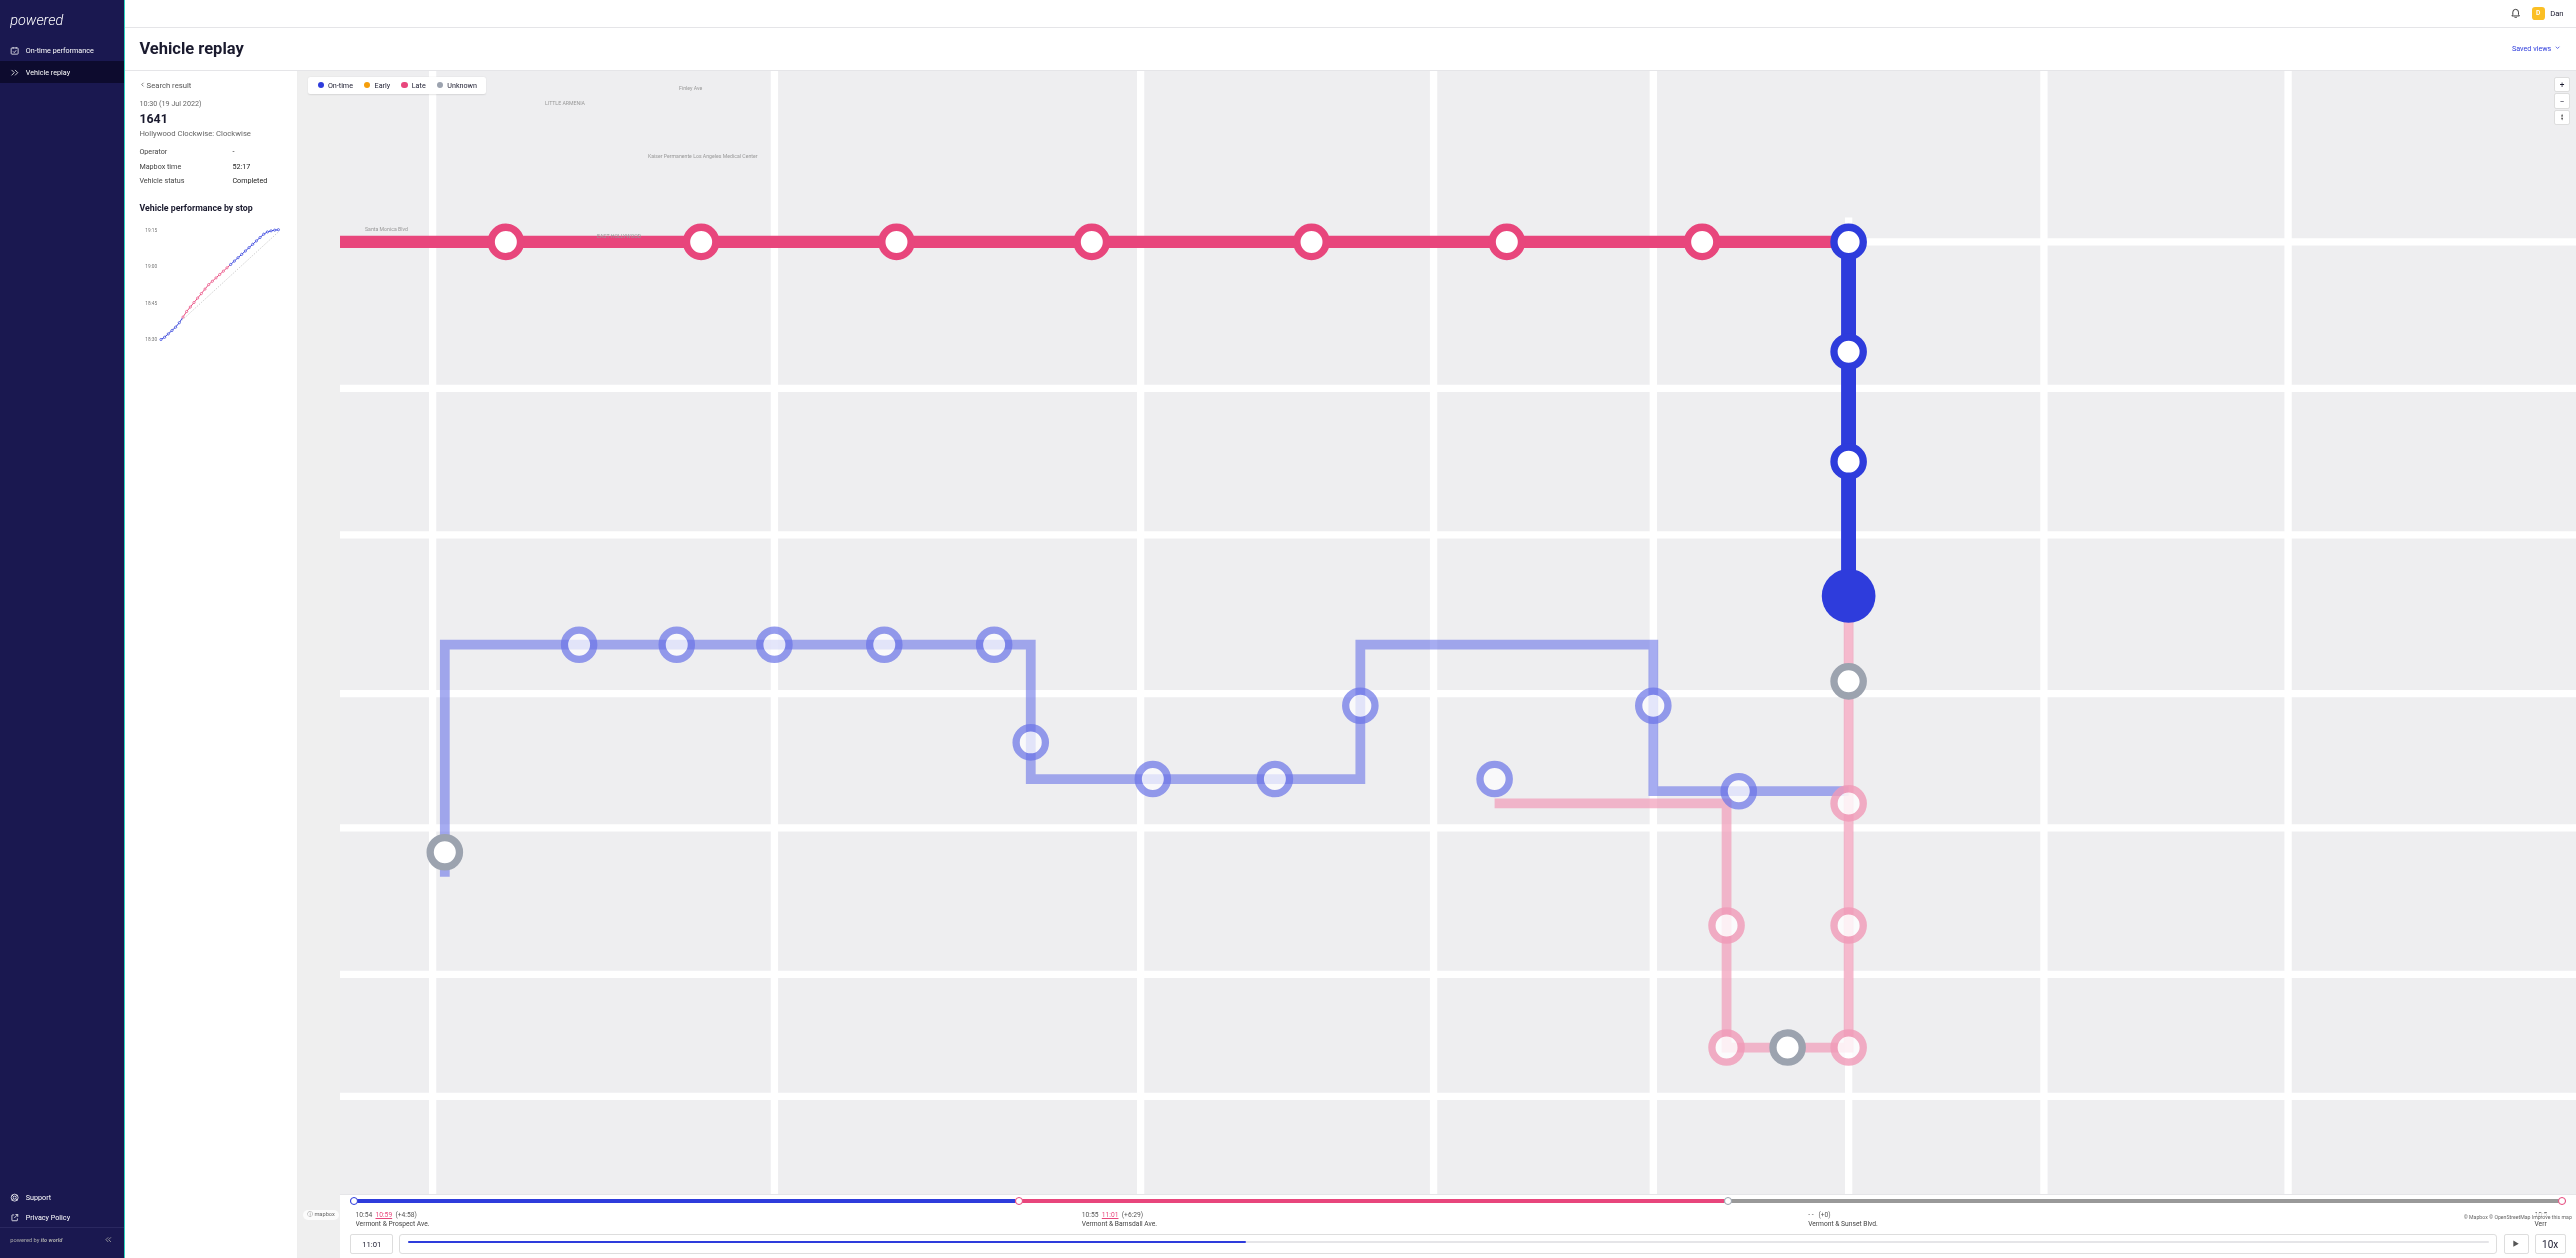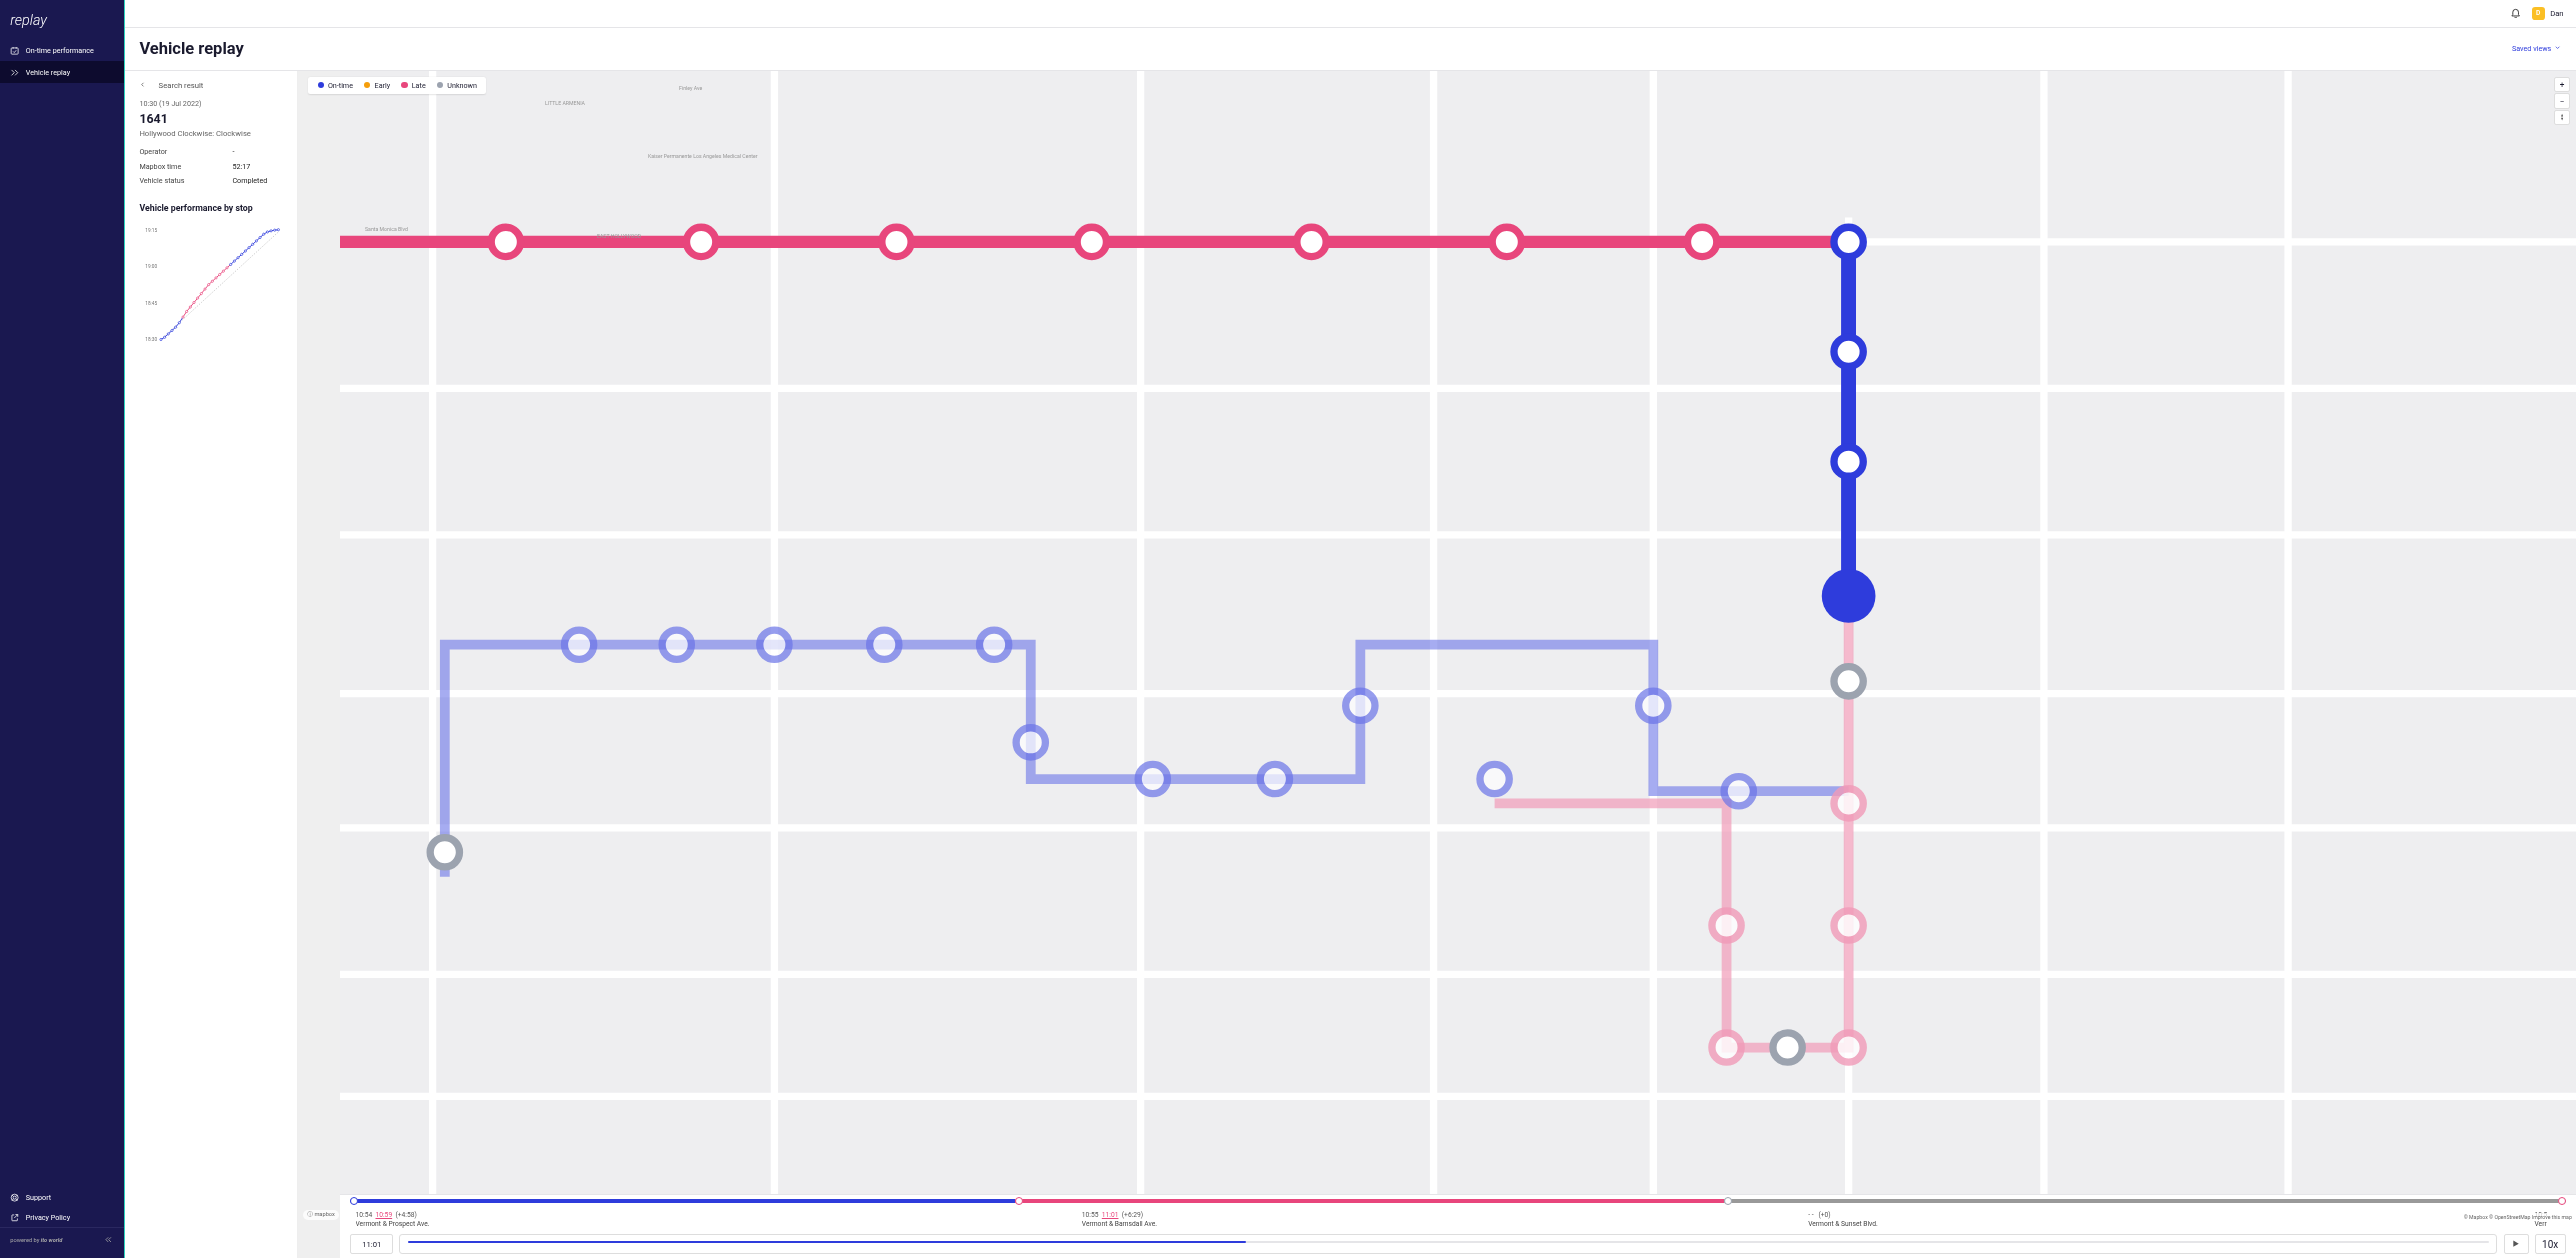--- a/index.html
+++ b/index.html
@@ -14,21 +14,21 @@
 .sidebar-link { display:flex; align-items:center; gap:6.2px; padding:5.2px 10.3px; font-size:7.2px; cursor:pointer; }
 .powered { display:flex; align-items:center; justify-content:space-between; padding:7.2px 10.3px; font-size:5.7px; color:#aaa; border-top:0.5px solid #2a2860; }
 .main { flex:1; display:flex; flex-direction:column; min-width:0; }
 .topbar { height:28px; border-bottom:0.5px solid #e5e5e8; display:flex; align-items:center; justify-content:flex-end; padding:0 12.4px; gap:10.3px; }
 .avatar { width:13.4px; height:13.4px; border-radius:3.1px; background:#fbbf24; color:#fff; display:flex; align-items:center; justify-content:center; font-weight:600; font-size:6.7px; }
 .header { display:flex; align-items:center; justify-content:space-between; padding:11.3px 14.4px; border-bottom:0.5px solid #e5e5e8; }
 .header h1 { font-size:16.5px; font-weight:700; }
 .saved-views { color:#2e3cdc; font-size:7.2px; display:flex; align-items:center; gap:3.1px; cursor:pointer; }
 .content { flex:1; display:flex; min-height:0; }
 .left-panel { width:173px; padding:10.3px 14.4px; overflow-y:auto; border-right:0.5px solid #eee; }
-.back { display:flex; align-items:center; gap:12px; color:#555; font-size:7.7px; margin-bottom:9.3px; cursor:pointer; }
+.back { display:flex; align-items:center; gap:0; color:#555; font-size:7.7px; margin-bottom:9.3px; cursor:pointer; }
 .ts { color:#666; font-size:7.2px; margin-bottom:3.1px; }
 .veh-id { font-size:12.4px; font-weight:700; margin-bottom:2.1px; }
 .route { color:#666; font-size:7.7px; margin-bottom:7.2px; }
 .kv { display:flex; font-size:7.2px; padding:2.6px 0; }
 .kv .k { width:93px; color:#444; }
 .kv .v { color:#222; }
 .perf-title { font-size:8.8px; font-weight:700; margin:15.5px 0 7.2px; }
 .chart { width:100%; height:134px; position:relative; }
 .map-area { flex:1; display:flex; flex-direction:column; min-width:0; position:relative; background:#efefef;padding-left:42px; }
 .legend { position:absolute; top:6.2px; left:10.3px; background:#fff; border-radius:2.1px; padding:4.1px 9.3px; display:flex; gap:11.3px; font-size:7.2px; box-shadow:0 0.5px 1.5px rgba(0,0,0,.1); z-index:10; }
@@ -59,21 +59,21 @@
 .slider-track { position:absolute; left:7.2px; right:7.2px; top:5.2px; height:2.1px; background:#e5e5e8; border-radius:1px; }
 .slider-fill { position:absolute; left:7.2px; top:5.2px; height:2.1px; background:#2e3cdc; border-radius:1px; width:40%; }
 .play-btn { width:25px; height:19.6px; border:0.5px solid #ddd; border-radius:2.1px; display:flex; align-items:center; justify-content:center; cursor:pointer; color:#444; }
 .speed-box { width:31px; height:19.6px; border:0.5px solid #ddd; border-radius:2.1px; display:flex; align-items:center; justify-content:center; font-size:10px; }
 .map-label { position:absolute; font-size:5.2px; color:#999; pointer-events:none; }
 </style>
 </head>
 <body>
 
 <aside class="sidebar">
-  <div class="logo">replay</div>
+  <div class="logo">powered</div>
   <nav class="nav">
     <div class="nav-item">
       <span class="nav-icon">
         <svg width="9.3" height="9.3" viewBox="0 0 24 24" fill="none" stroke="#fff" stroke-width="2">
             <rect x="3" y="5" width="18" height="16" rx="2"></rect>
             <path d="M8 3v4M16 3v4M8 14l3 3 5-6"></path>
           </svg>
       </span>
       <span>On-time performance</span>
     </div>

